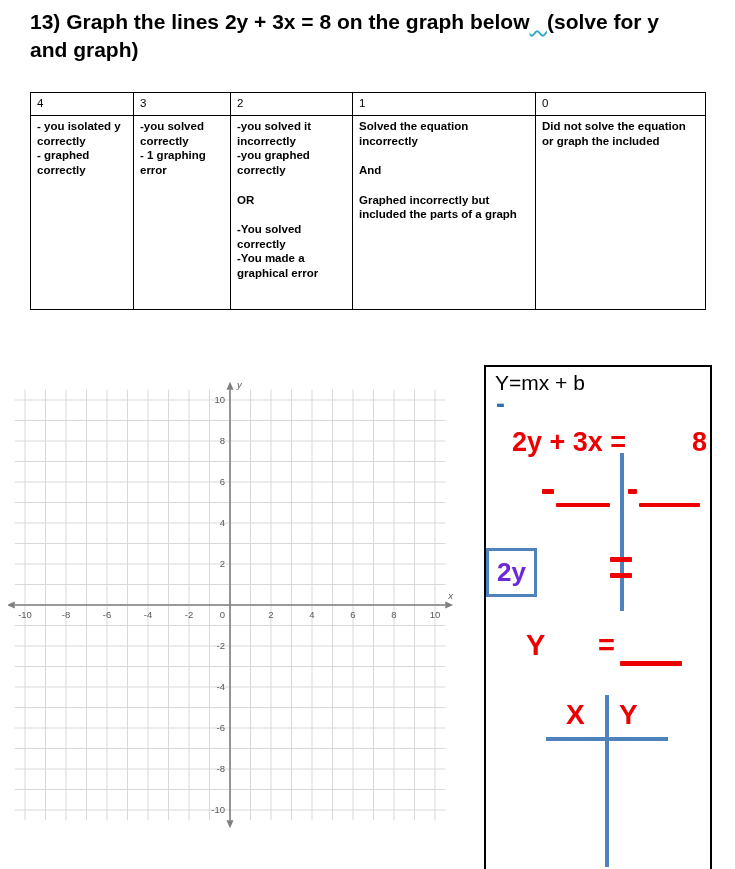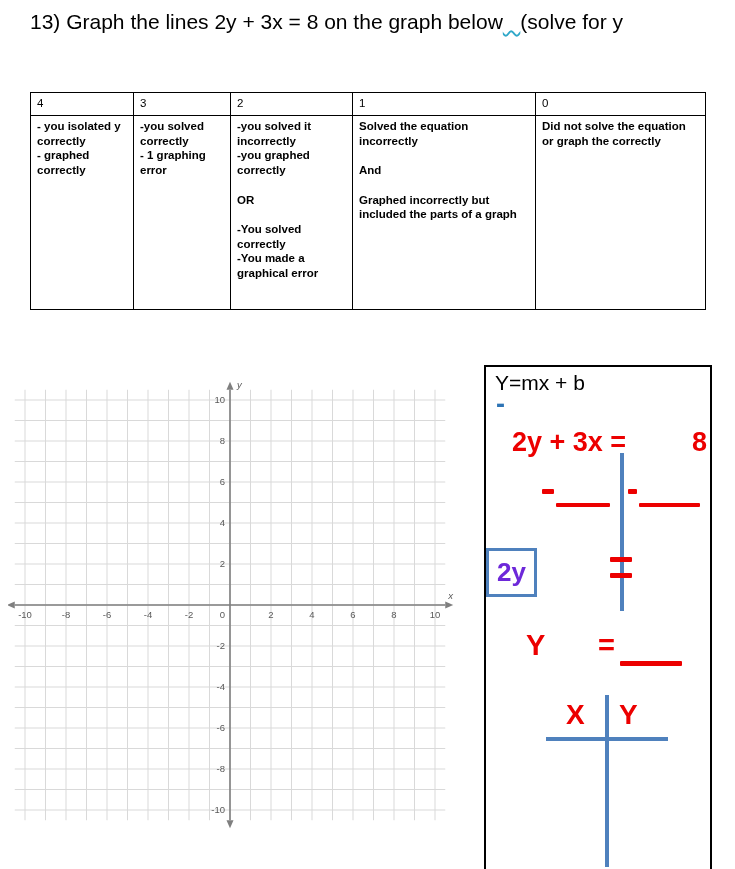--- a/index.html
+++ b/index.html
@@ -1,20 +1,20 @@
 <!DOCTYPE html>
 <html><head>
 <meta charset="utf-8">
 <style>
   * { margin:0; padding:0; box-sizing:border-box; }
   body { background:#fff; font-family:"Liberation Sans", sans-serif; }
   .page { position:relative; width:735px; height:869px; background:#fff; overflow:hidden; }
 
   
-  .title { position:absolute; left:30px; top:8px; width:690px; font-size:21px; font-weight:normal; color:#000; line-height:1.35; }
+  .title { position:absolute; left:30px; top:8px; width:690px; font-size:21px; font-weight:bold; color:#000; line-height:1.35; }
   .squiggle { display:inline-block; text-decoration-line:underline; text-decoration-style:wavy; text-decoration-color:#2fa8c9; text-decoration-thickness:2px; }
 
   
   table.rubric { position:absolute; left:30px; top:92px; border-collapse:collapse; table-layout:fixed; }
   table.rubric th, table.rubric td {
     border:1px solid #000; vertical-align:top; text-align:left;
     padding:3px 6px; font-size:11.5px; font-weight:normal; color:#000; line-height:1.28;
   }
   table.rubric th { height:23px; }
   table.rubric td { height:194px; white-space:pre-line;font-weight:bold; }
@@ -48,20 +48,21 @@
   .wp-t-vline { left:119px; top:328px; width:4px; height:172px; background:#4f81bd; }
   .wp-t-hline { left:60px;  top:370px; width:122px; height:4px; background:#4f81bd; }
 </style>
 </head>
 <body>
 
 <div class="page">
 
   <div class="title">
     <div><span>13) Graph the lines 2y + 3x = 8 on the graph below</span><span class="squiggle">&nbsp;&nbsp;&nbsp;</span><span>(solve for y</span></div>
+    <div>and graph)</div>
   </div>
 
   <table class="rubric">
     <colgroup>
       <col style="width:103px">
         <col style="width:97px">
         <col style="width:122px">
         <col style="width:183px">
         <col style="width:170px">
     </colgroup>
@@ -83,21 +84,21 @@
 
 OR
 
 -You solved correctly
 -You made a graphical error</td>
       <td>Solved the equation incorrectly
 
 And
 
 Graphed incorrectly but included the parts of a graph</td>
-      <td>Did not solve the equation or graph the correctly</td>
+      <td>Did not solve the equation or graph the included</td>
     </tr>
   </tbody>
     </table>
 
   <div class="graph-wrap">
     <svg id="grid-svg" width="456" height="462">
         <line x1="17" y1="17.75" x2="17" y2="448.25" stroke="#d9d9d9" stroke-width="1"></line>
         <line x1="6.75" y1="28" x2="437.25" y2="28" stroke="#d9d9d9" stroke-width="1"></line>
         <line x1="37.5" y1="17.75" x2="37.5" y2="448.25" stroke="#d9d9d9" stroke-width="1"></line>
         <line x1="6.75" y1="48.5" x2="437.25" y2="48.5" stroke="#d9d9d9" stroke-width="1"></line>

